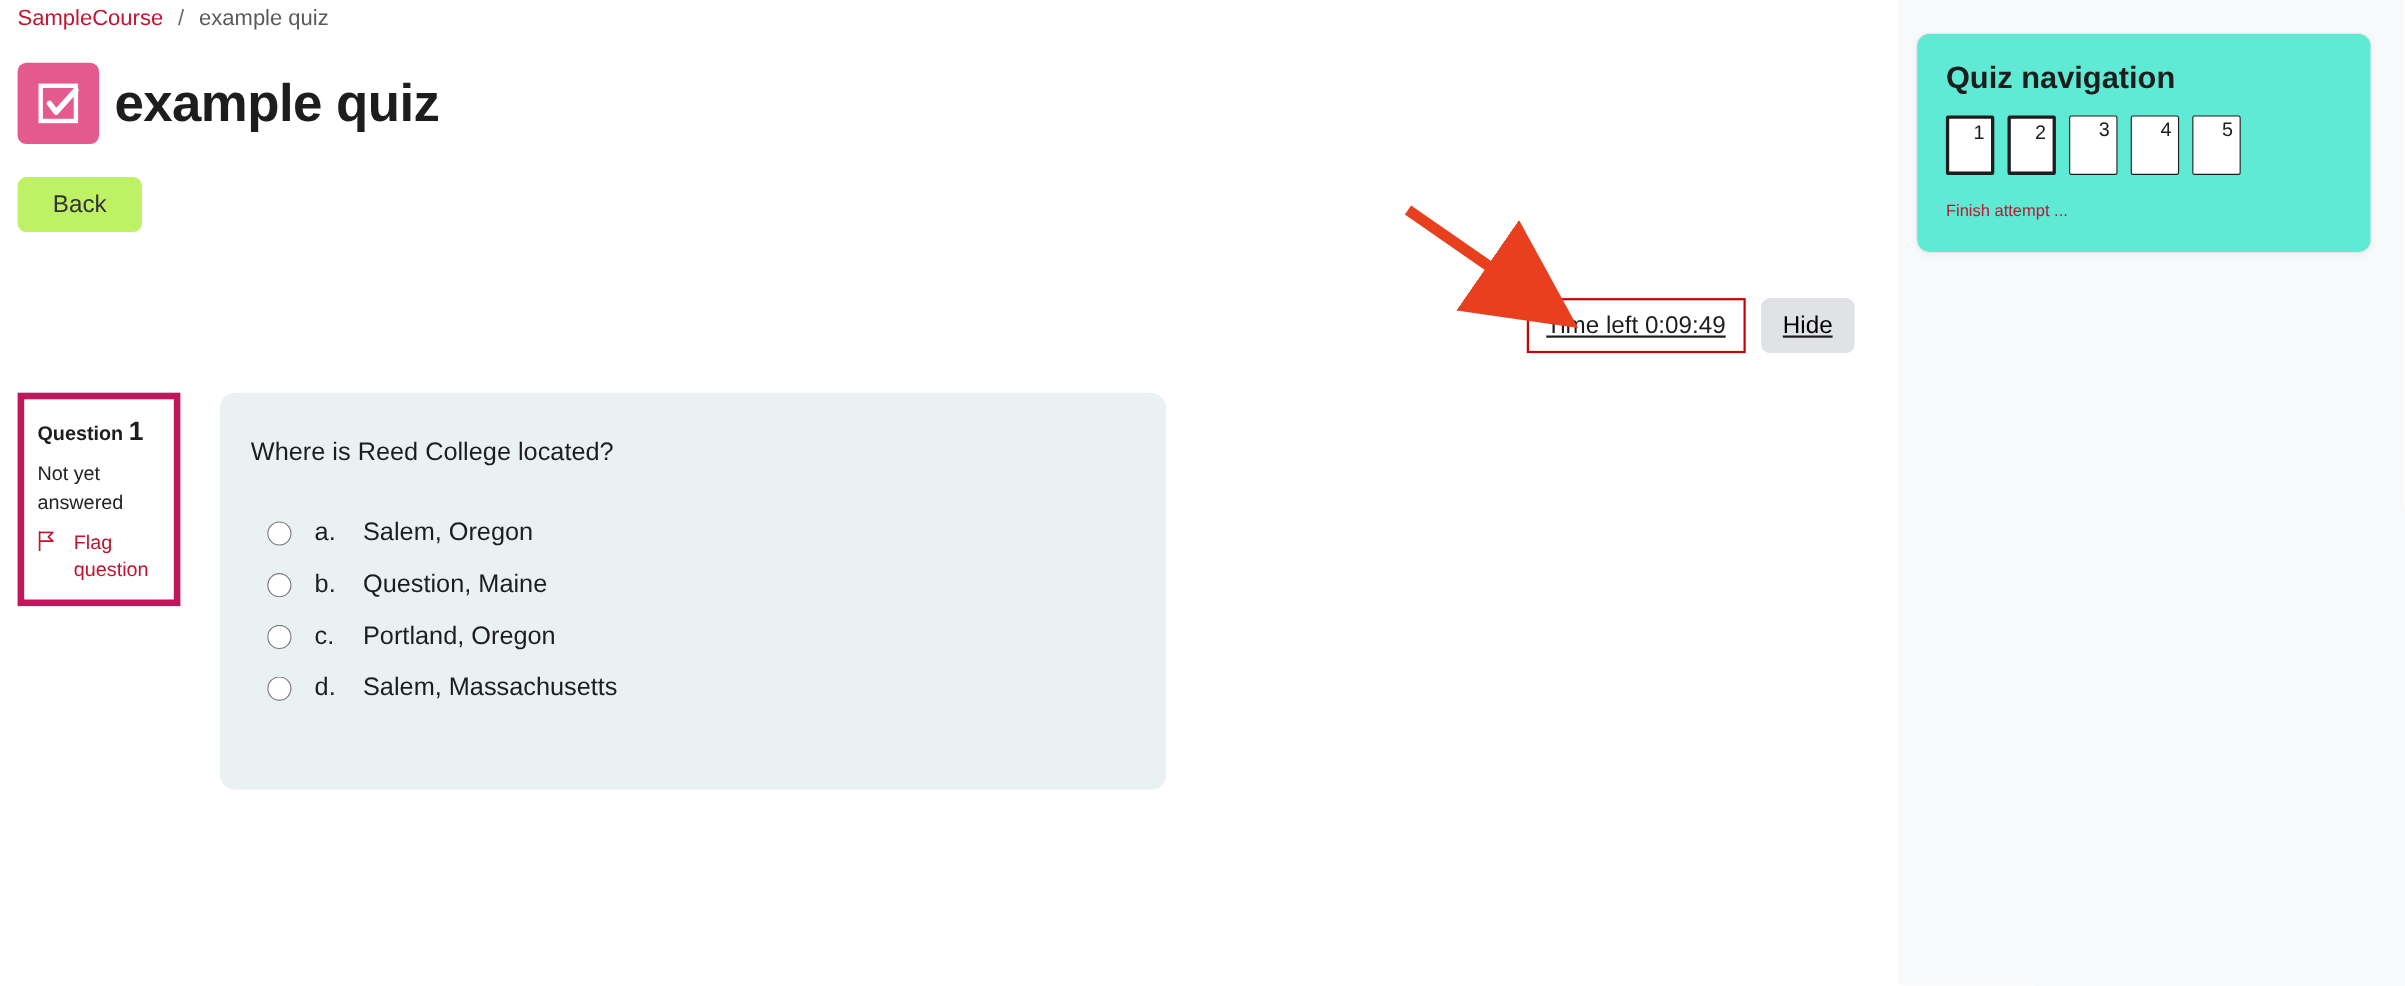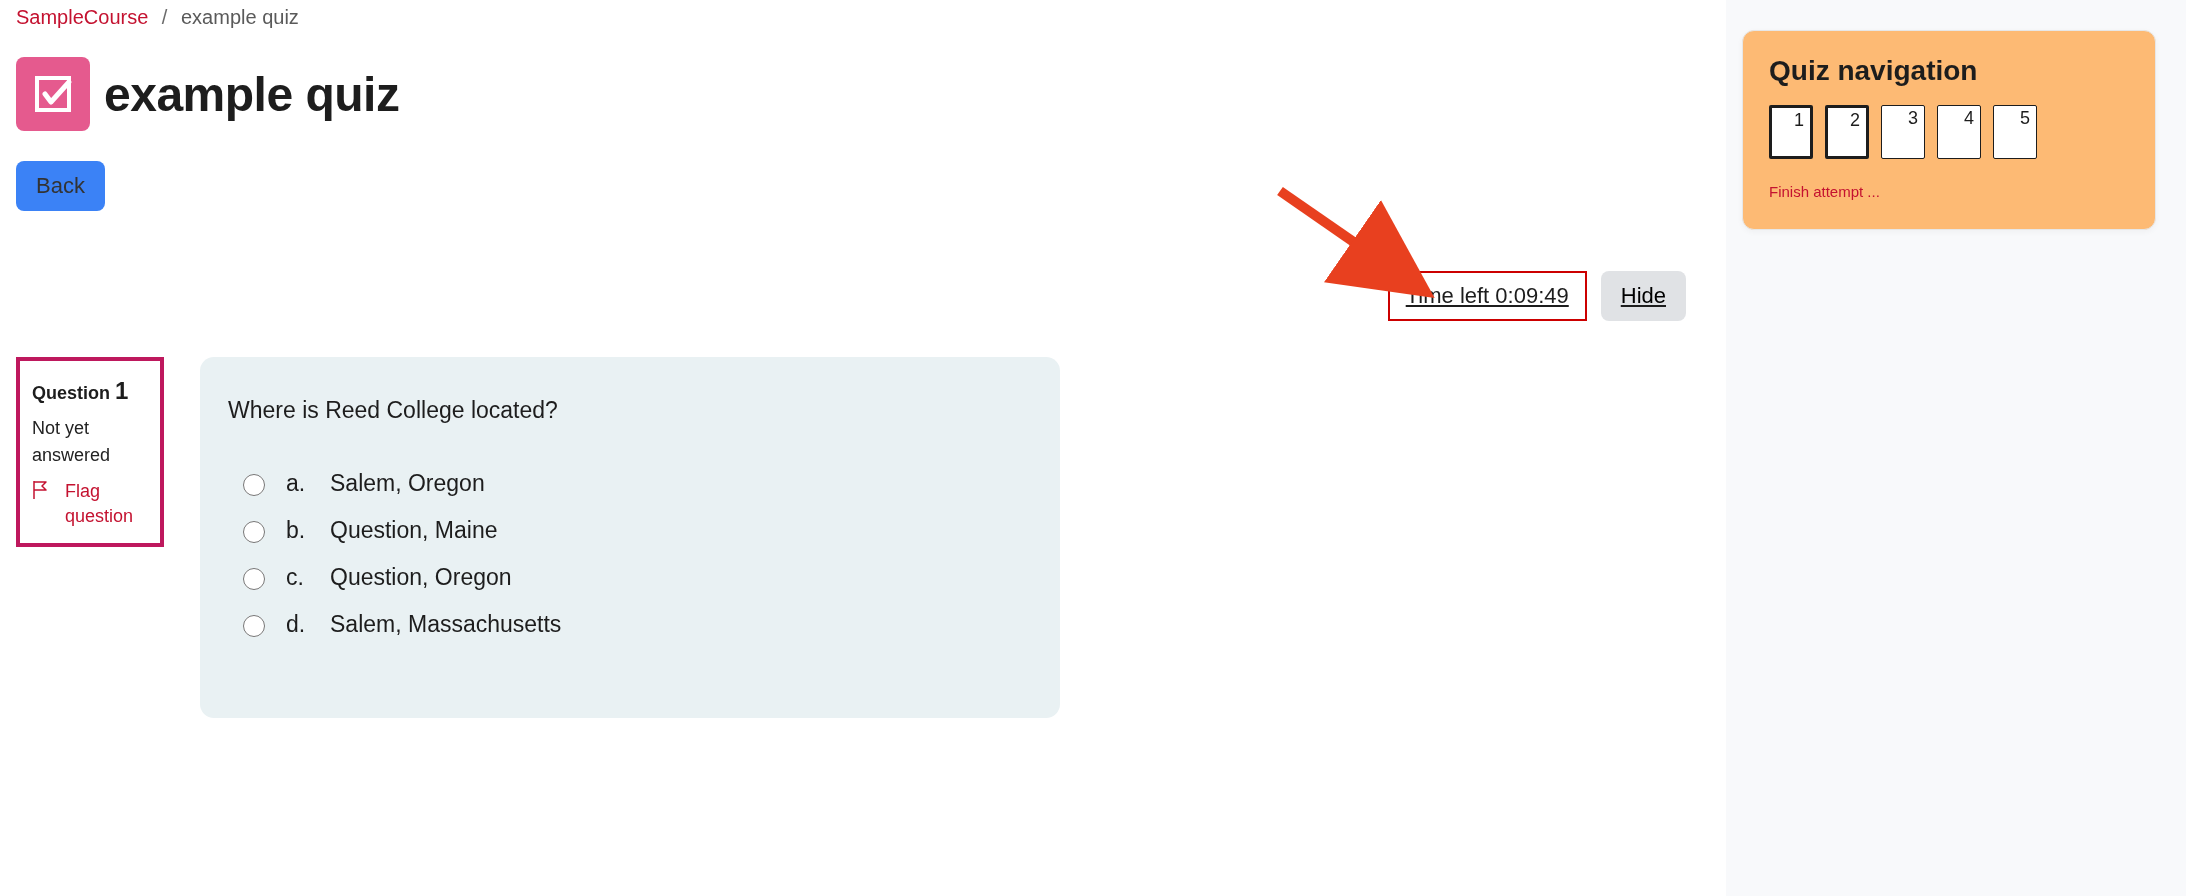--- a/index.html
+++ b/index.html
@@ -63,24 +63,24 @@
   .page-title {
     font-size: 48px;
     font-weight: 800;
     letter-spacing: -0.5px;
   }
 
   
   .back-btn {
     display: inline-block;
     margin-top: 30px;
-    background: #3b82f6;
+    background: #bef264;
     border: none;
     border-radius: 8px;
-    padding: 12px 20px;
+    padding: 12px 32px;
     font-size: 22px;
     color: #333;
     cursor: pointer;
   }
 
   
   .timer-row {
     display: flex;
     justify-content: flex-end;
     align-items: center;
@@ -114,21 +114,21 @@
   }
 
   
   .question-row {
     display: flex;
     gap: 36px;
     margin-top: 36px;
   }
   .qinfo {
     width: 148px;
-    border: 4px solid #be185d;
+    border: 6px solid #be185d;
     padding: 12px 12px 14px 12px;
     font-size: 18px;
     line-height: 1.5;
     align-self: flex-start;
   }
   .qinfo .qtitle { font-weight: 600; }
   .qinfo .qnum { font-size: 24px; font-weight: 800; }
   .qinfo .qstatus { color: #222; margin-top: 6px; }
   .qinfo .flag {
     color: #c41230;
@@ -167,21 +167,21 @@
     accent-color: #666;
     flex-shrink: 0;
   }
   .answer .letter {
     width: 26px;
     color: #1d1d1d;
   }
 
   
   .nav-card {
-    background: #fdba74;
+    background: #5eead4;
     border: 1px solid #e7e7e7;
     border-radius: 12px;
     box-shadow: 0 2px 6px rgba(0,0,0,0.04);
     padding: 24px 40px 28px 26px;
   }
   .nav-title {
     font-size: 28px;
     font-weight: 800;
     margin-bottom: 18px;
   }
@@ -275,21 +275,21 @@
             <span>Salem, Oregon</span>
           </label>
           <label class="answer">
             <input type="radio" name="q1" style="">
             <span class="letter">b.</span>
             <span>Question, Maine</span>
           </label>
           <label class="answer">
             <input type="radio" name="q1" style="">
             <span class="letter">c.</span>
-            <span>Question, Oregon</span>
+            <span>Portland, Oregon</span>
           </label>
           <label class="answer">
             <input type="radio" name="q1" style="">
             <span class="letter">d.</span>
             <span>Salem, Massachusetts</span>
           </label>
         </div>
       </div>
     </div>
 

